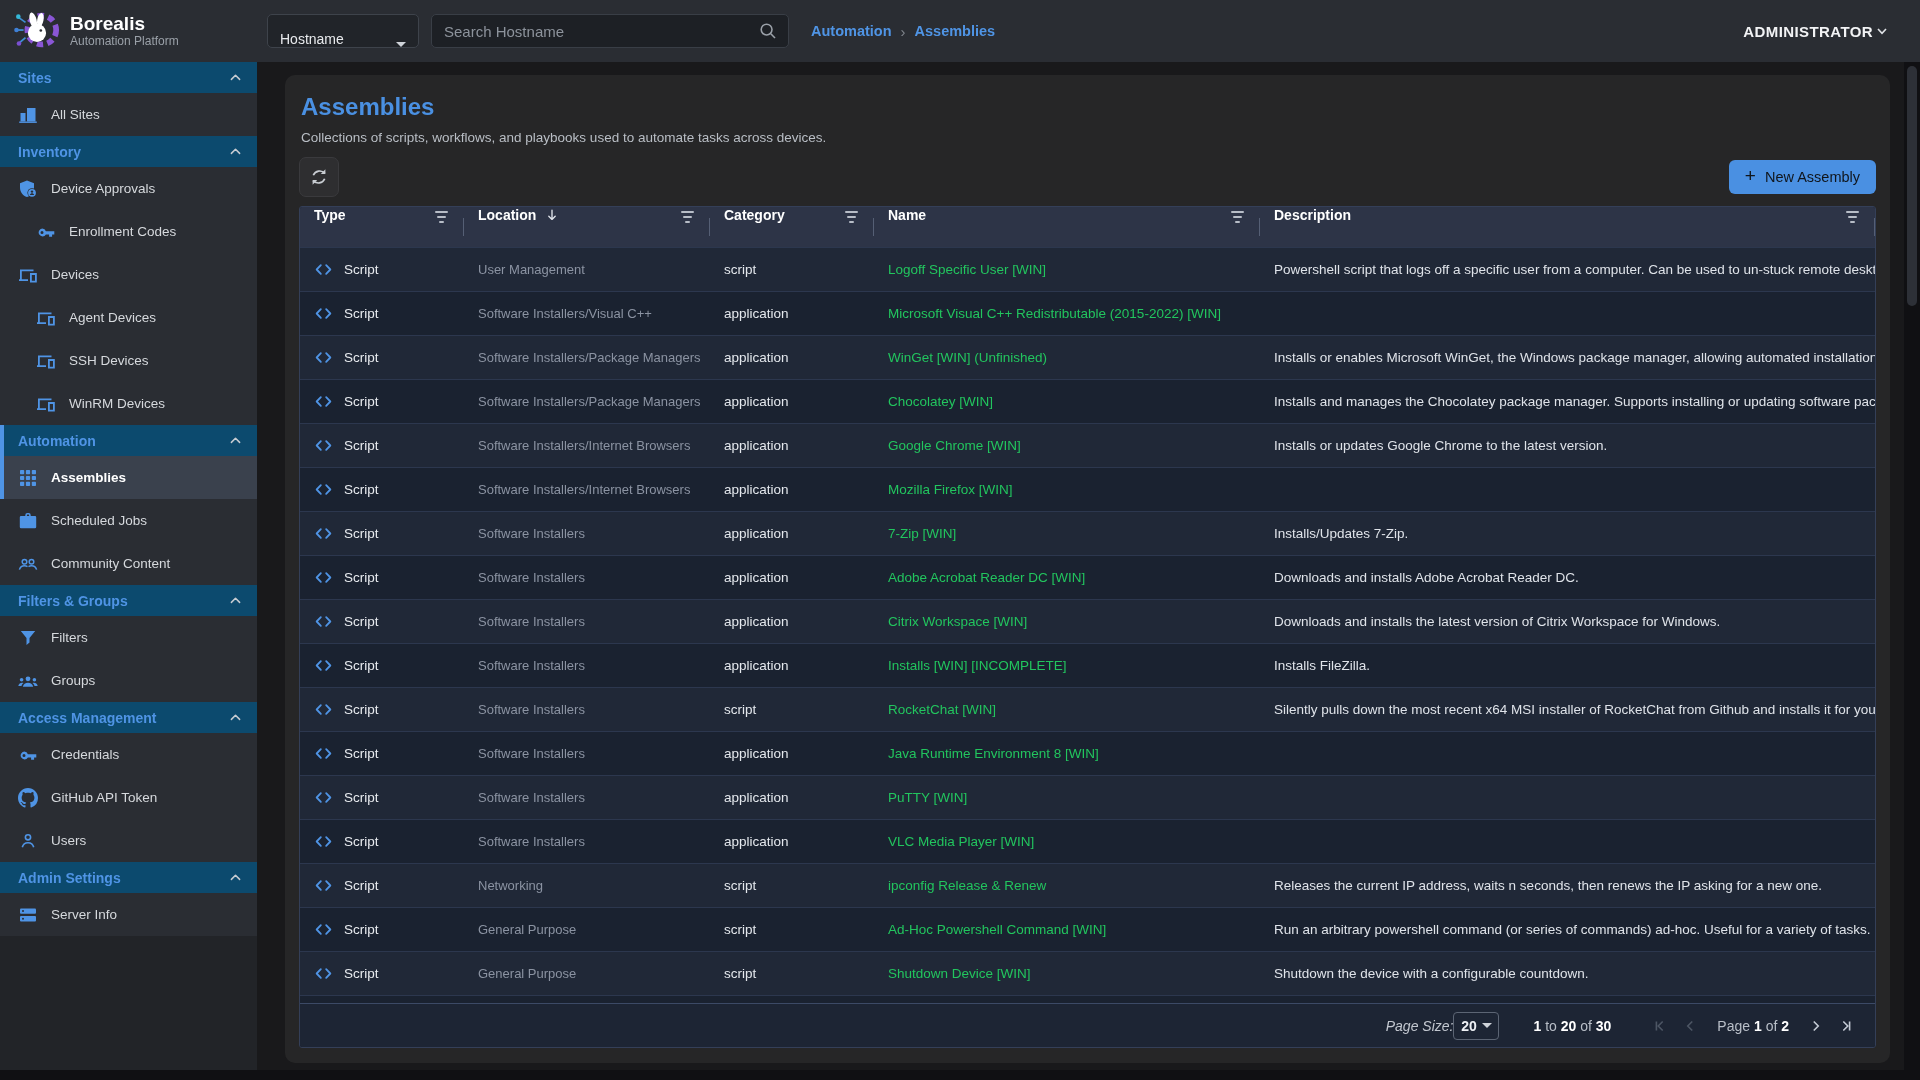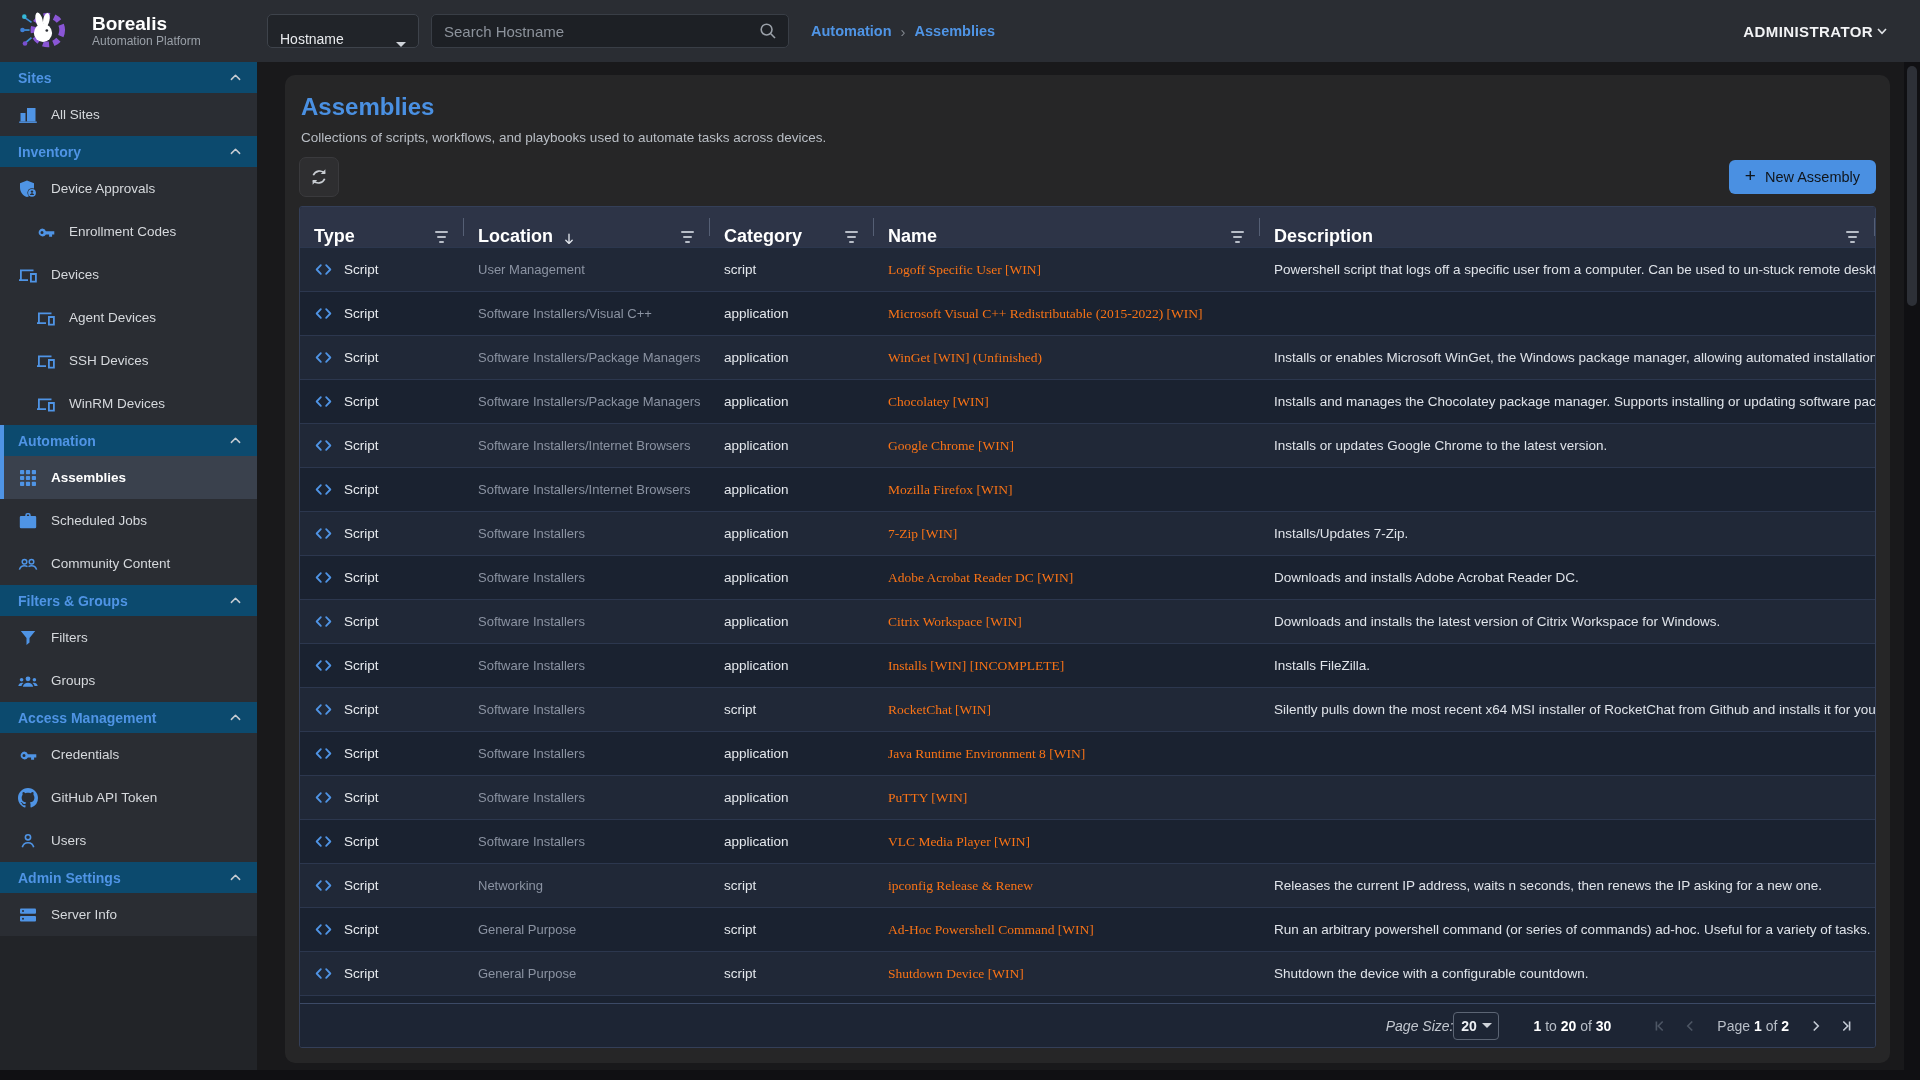--- a/index.html
+++ b/index.html
@@ -7,21 +7,21 @@
   body {
     width:1920px; height:1080px; overflow:hidden;
     background:#161618;
     font-family:"Liberation Sans","DejaVu Sans",sans-serif;
     -webkit-font-smoothing:antialiased;
   }
   svg { display:block; }
 
   
   .topbar { height:62px; background:#2a2d33; display:flex; align-items:center; }
-  .logo-wrap { width:257px; min-width:257px; display:flex; align-items:center; gap:26px; padding-left:20px; }
+  .logo-wrap { width:257px; min-width:257px; display:flex; align-items:center; gap:10px; padding-left:14px; }
   .logo-badge { width:46px; height:46px; }
   .brand-text { display:flex; flex-direction:column; line-height:1.15; }
   .brand-name { color:#ffffff; font-weight:bold; font-size:19px; }
   .brand-sub  { color:#9aa0a8; font-size:12px; }
 
   .host-select { margin-left:10px; width:152px; height:34px; background:#212429;
     border:1px solid #3e434b; border-radius:5px; display:flex; align-items:flex-end;
     padding:0 12px; color:#e8eaed; font-size:14px; cursor:pointer; }
   .caret-down { width:0; height:0; border-left:5px solid transparent; border-right:5px solid transparent;
     border-top:5px solid #cfd3d9; margin-left:auto; }
@@ -70,39 +70,39 @@
   .refresh-btn svg { width:20px; height:20px; }
   .new-btn { margin-left:auto; height:34px; background:#4a90e2; color:#10151b; border:none; border-radius:6px;
     font-size:14.5px; font-weight:500; font-family:inherit; display:flex; align-items:center; gap:9px;
     padding:0 16px; cursor:pointer; }
   .new-btn .plus { font-size:19px; font-weight:400; margin-top:-2px; }
 
   
   .table { margin-top:9px; border:1px solid #343f58; border-radius:3px; overflow:hidden; background:#1a2230; }
   .tgrid { display:grid; grid-template-columns:164px 246px 164px 386px 1fr; }
   .thead { background:#2d3447; height:40px; }
-  .th { display:flex; align-items:flex-end; padding:0 12px 0 14px; color:#ffffff; font-weight:bold;
-    font-size:18px; position:relative; cursor:pointer; }
+  .th { display:flex; align-items:flex-start; padding:0 12px 0 14px; color:#ffffff; font-weight:bold;
+    font-size:14px; position:relative; cursor:pointer; }
   .th .spacer { flex:1; }
   .hsep { position:absolute; right:0; top:11px; height:18px; width:1px; background:#555f75; }
   .sort-arrow { width:16px; height:16px; color:#dfe3ea; margin-left:8px; }
   .ficon { display:flex; flex-direction:column; gap:3px; align-items:center; padding:4px; cursor:pointer; }
   .ficon i { display:block; height:2px; background:#b7bdc7; border-radius:1px; }
   .ficon .b1 { width:13px; } .ficon .b2 { width:9px; } .ficon .b3 { width:5px; }
 
   .trow { height:44px; border-top:1px solid #2c374e; cursor:pointer; }
   .trow.odd  { background:#202837; }
   .trow.even { background:#1a2230; }
   .td { display:flex; align-items:center; padding:0 10px 0 14px; font-size:13.5px;
     white-space:nowrap; overflow:hidden; }
   .td.type { color:#e8ebef; gap:11px; }
   .code-icon { width:19px; height:19px; color:#4f94e5; flex:none; }
   .td.loc  { color:#8b93a2; font-size:13px; }
   .td.cat  { color:#e4e8ed; }
-  .td.name a { color:#f97316; text-decoration:none;font-family:Liberation Serif, serif; }
+  .td.name a { color:#22c55e; text-decoration:none; }
   .td.desc { color:#dfe3e9; }
   .sliver { height:8px; background:#1a2230; border-top:1px solid #2c374e; }
 
   
   .pagination { height:44px; border-top:1px solid #3c4a66; background:#1d2534;
     display:flex; align-items:center; justify-content:flex-end; padding-right:16px;
     font-size:14px; color:#c3c8d0; }
   .psize-label { margin-right:0;font-style:italic; }
   .psize-select { width:46px; height:28px; border:1px solid #5c6574; border-radius:4px;
     display:flex; align-items:center; justify-content:center; gap:5px; color:#eef1f5;

